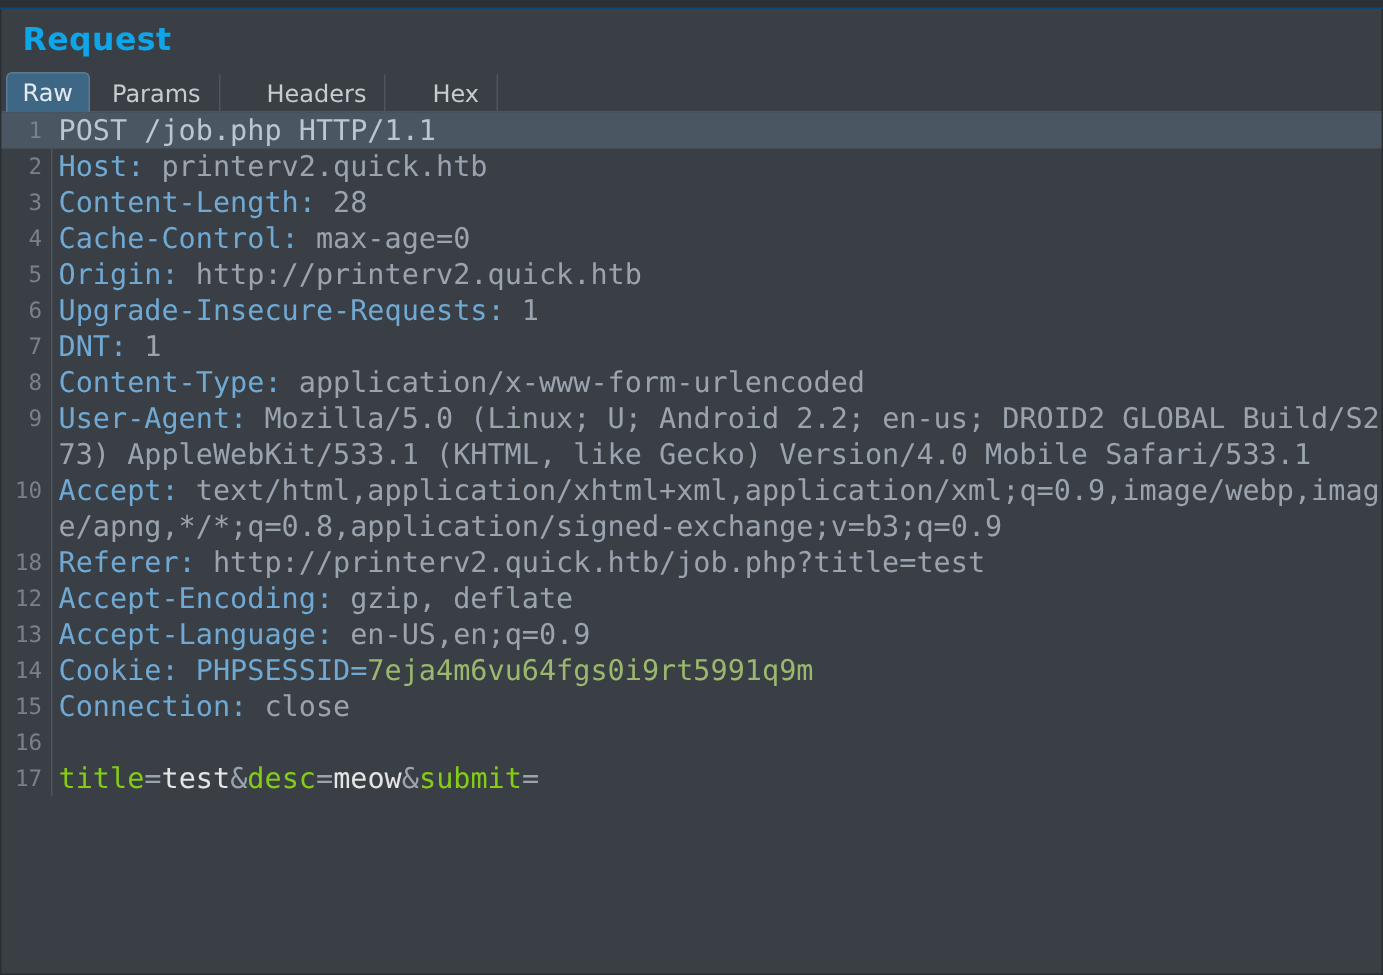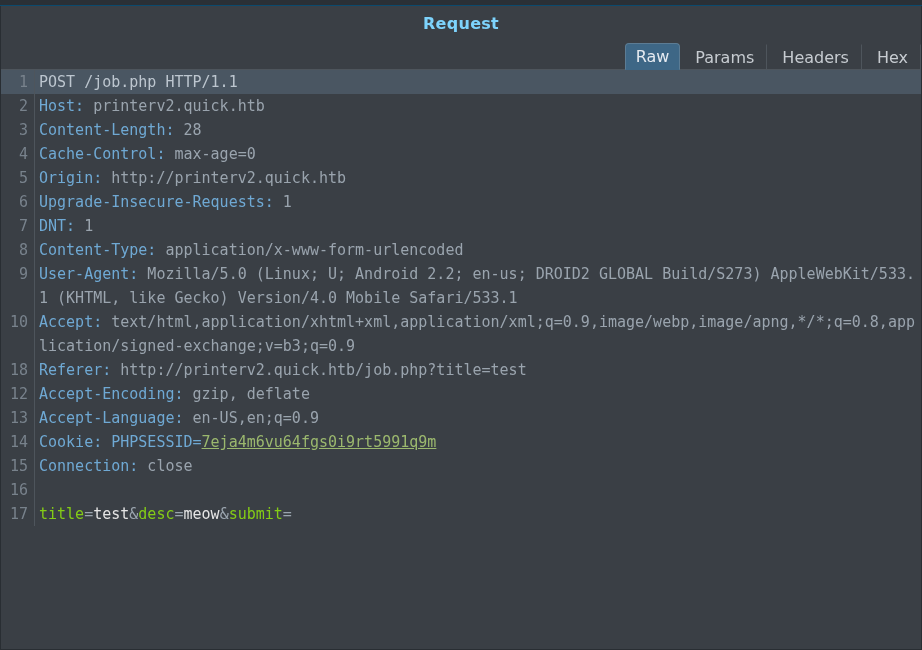--- a/index.html
+++ b/index.html
@@ -18,48 +18,46 @@
       background: #2a3036;
     }
     .panel {
       background: #3a3f45;
       padding: 0;
       border: 1px solid #292e33;
       border-top: none;
       height: calc(100% - 6px);
     }
     .title {
-      color: #7dd3fc;
+      color: #0ea5e9;
       font-family: 'DejaVu Sans', Arial, sans-serif;
       font-weight: 700;
-      font-size: 16px;
+      font-size: 21px;
       padding: 8px 14px 10px 14px;
       letter-spacing: 0.3px;
-      text-align: center;
     }
     .tabs {
       display: flex;
       align-items: flex-end;
       border-bottom: 1px solid #4e555c;
       padding-left: 6px;
       gap: 2px;
-      justify-content: flex-end;
     }
     .tab {
       padding: 4px 10px 4px 10px;
       font-family: 'DejaVu Sans', Arial, sans-serif;
       font-size: 16px;
       color: #c7ccd1;
       border: 1px solid transparent;
       border-bottom: none;
       border-radius: 4px 4px 0 0;
       margin-bottom: -1px;
       cursor: pointer;
     }
-    .tab.sep { border-right: 1px solid #4e555c; border-radius: 0; margin-right: 0; padding: 3px 12px; }
+    .tab.sep { border-right: 1px solid #4e555c; border-radius: 0; margin-right: 16px; padding: 3px 12px; }
     .tab.active {
       background: #3e6786;
       color: #e5eaf0;
       border: 1px solid #5c7c94;
       border-bottom: 1px solid #3e6786;
       padding: 3px 10px;
       margin-left: -3px;
     }
     .editor {
       display: flex;
@@ -81,25 +79,25 @@
       user-select: none;
       border-right: 1px solid #4e555c;
       align-self: stretch;
     }
     .code {
       padding-left: 4px;
       white-space: pre-wrap;
       word-break: break-all;
       color: #9aa4ae;
       flex: 1;
-      font-size: 15px;
+      font-size: 19px;
     }
     .hk { color: #6fa9d4; } 
     .reqline { color: #bdc6cf; }
-    .cookv { color: #9bb86e; text-decoration: underline; }
+    .cookv { color: #9bb86e; }
     .bodykey { color: #84cc16; margin-top: 10px; }
     .bodyval { color: #e5e5e5; }
     .bodytxt { color: #9aa4ae; }
   </style>
 </head>
 <body>
 
 <div class="top-sliver"></div>
 <div class="panel">
   <div class="title">Request</div>

